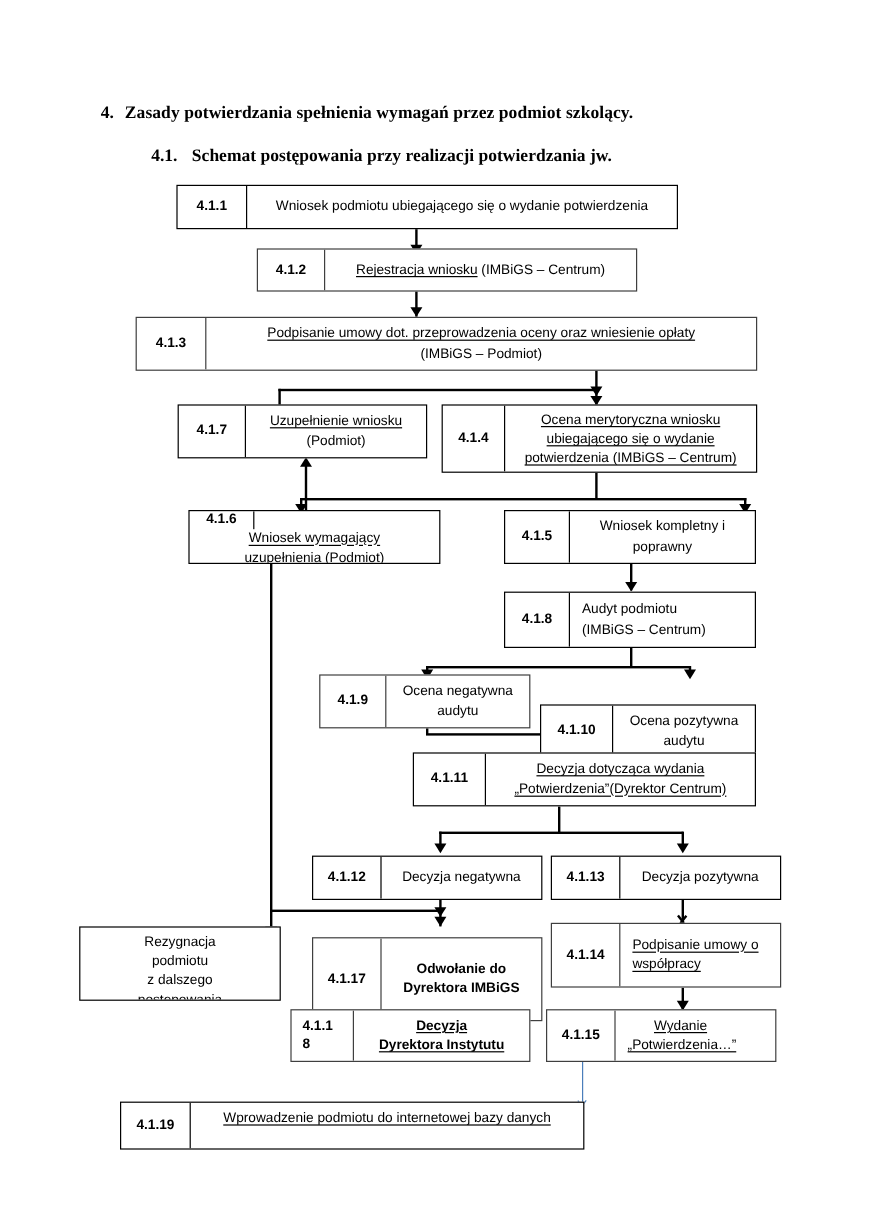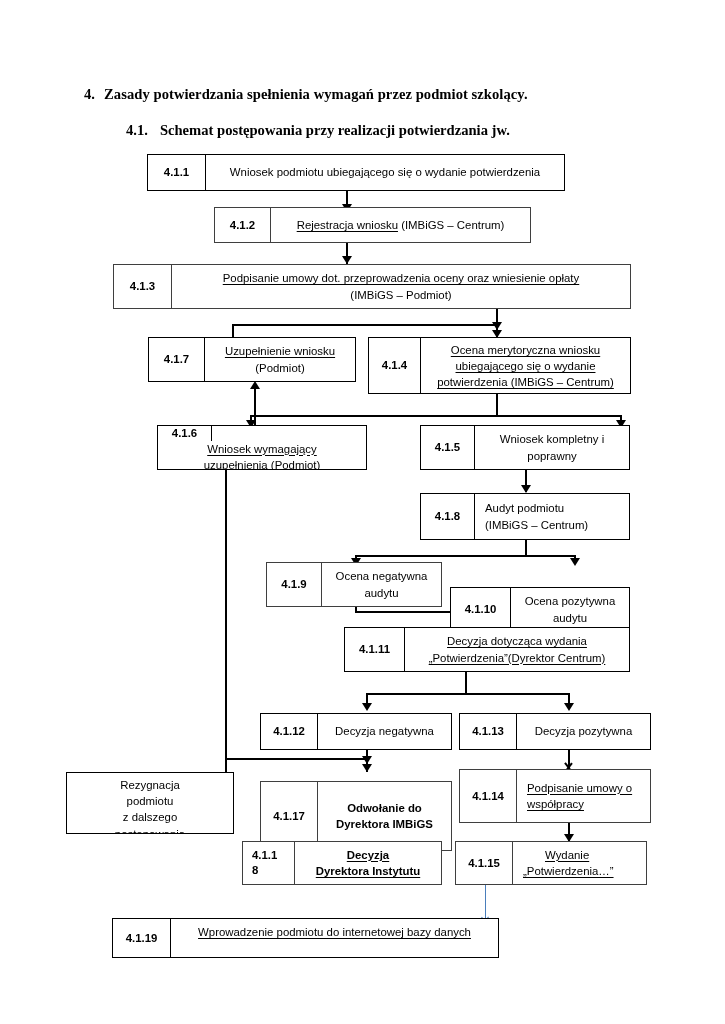--- a/index.html
+++ b/index.html
@@ -357,20 +357,20 @@
   </div>
 
   <div class="box thin" style="left:455px; top:841px; width:192px; height:44px;">
     <div class="id" style="width:57px;">4.1.15</div>
     <div class="body leftalign">
       <span class="ln ul" style="margin-left:22px;">Wydanie</span>
       <span class="ln ul">„Potwierdzenia…”</span>
     </div>
   </div>
 
-  <div class="box" style="left:112px; top:918px; width:387px; height:40px;">
+  <div class="box" style="left:100px; top:918px; width:387px; height:40px;">
     <div class="id" style="width:58px;">4.1.19</div>
     <div class="body topalign" style="padding-top:5px;">
       <span class="ln ul">Wprowadzenie podmiotu do internetowej bazy danych</span>
     </div>
   </div>
 
 </div>
 
 </body></html>

